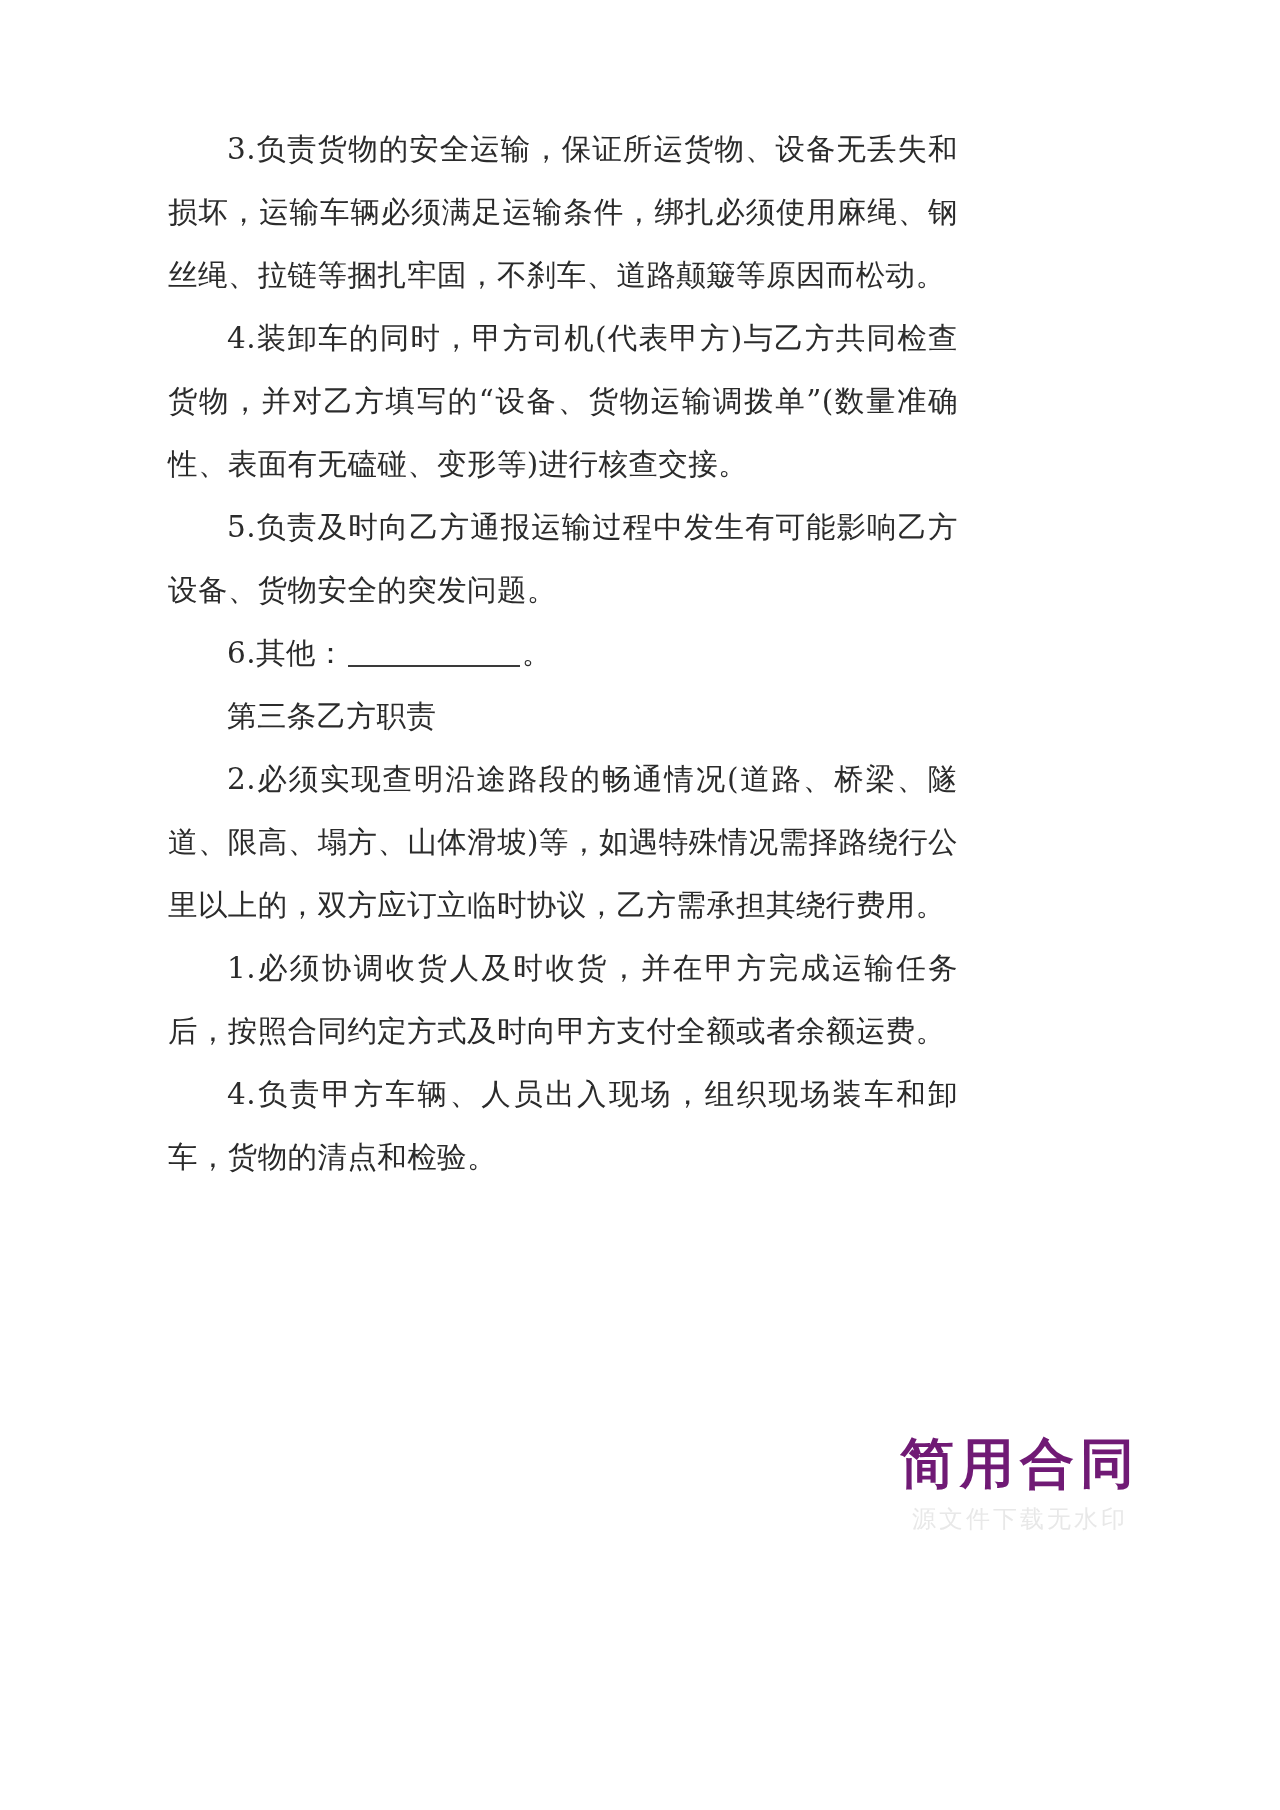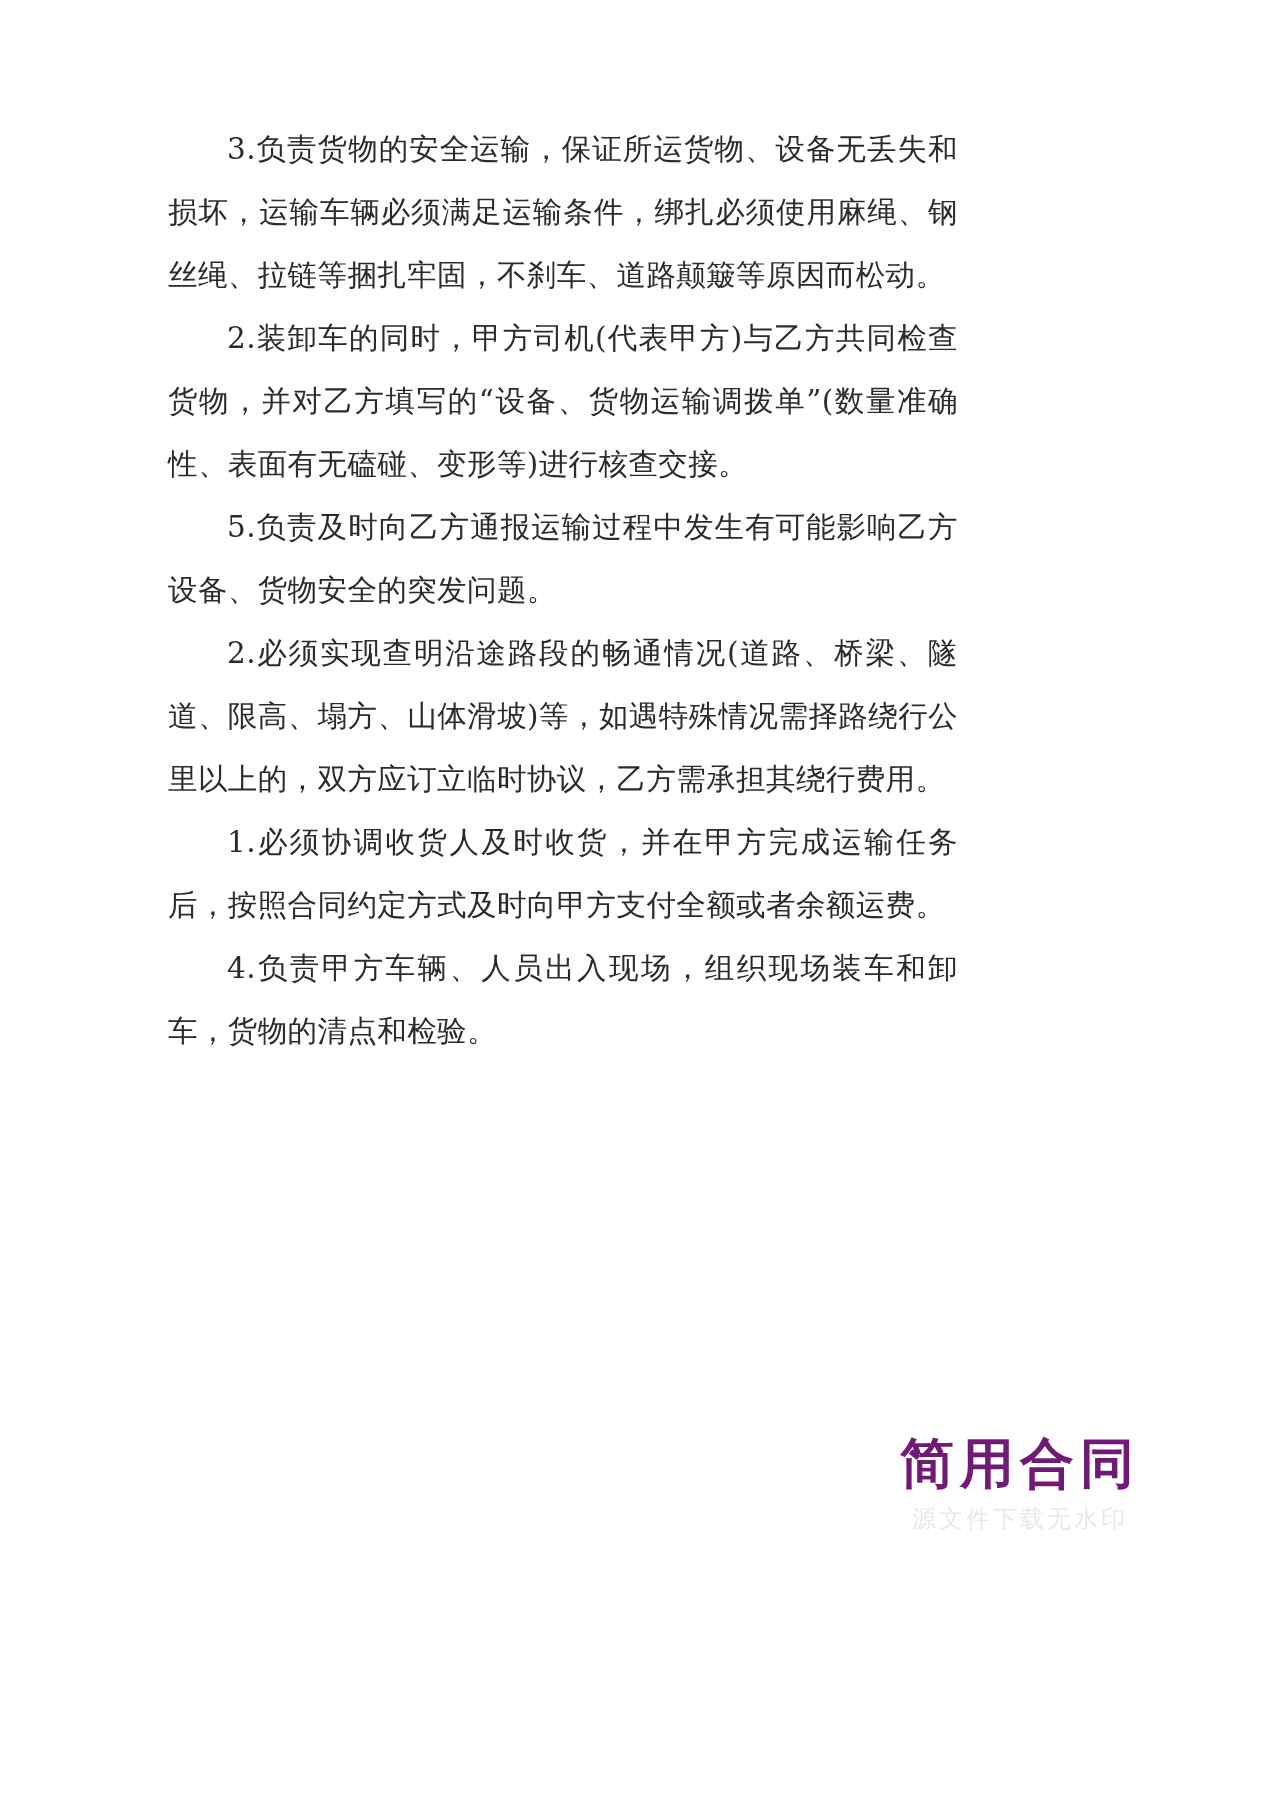--- a/index.html
+++ b/index.html
@@ -75,25 +75,27 @@
 </style>
 </head>
 <body>
 
 <div class="page">
 
   <div class="content">
 
     <p class="para indent">3.负责货物的安全运输，保证所运货物、设备无丢失和损坏，运输车辆必须满足运输条件，绑扎必须使用麻绳、钢丝绳、拉链等捆扎牢固，不刹车、道路颠簸等原因而松动。</p>
 
-    <p class="para indent">2.装卸车的同时，甲方司机(代表甲方)与乙方共同检查货物，并对乙方填写的“设备、货物运输调拨单”(数量准确性、表面有无磕碰、变形等)进行核查交接。</p>
+    <p class="para indent">4.装卸车的同时，甲方司机(代表甲方)与乙方共同检查货物，并对乙方填写的“设备、货物运输调拨单”(数量准确性、表面有无磕碰、变形等)进行核查交接。</p>
 
     <p class="para indent">5.负责及时向乙方通报运输过程中发生有可能影响乙方设备、货物安全的突发问题。</p>
 
+    <p class="para indent"><span>6.其他：</span><span class="blank-line"></span><span>。</span></p>
 
+    <p class="para heading">第三条乙方职责</p>
 
 
     <p class="para indent">2.必须实现查明沿途路段的畅通情况(道路、桥梁、隧道、限高、塌方、山体滑坡)等，如遇特殊情况需择路绕行公里以上的，双方应订立临时协议，乙方需承担其绕行费用。</p>
 
     <p class="para indent">1.必须协调收货人及时收货，并在甲方完成运输任务后，按照合同约定方式及时向甲方支付全额或者余额运费。</p>
 
     <p class="para indent">4.负责甲方车辆、人员出入现场，组织现场装车和卸车，货物的清点和检验。</p>
 
   </div>
 

